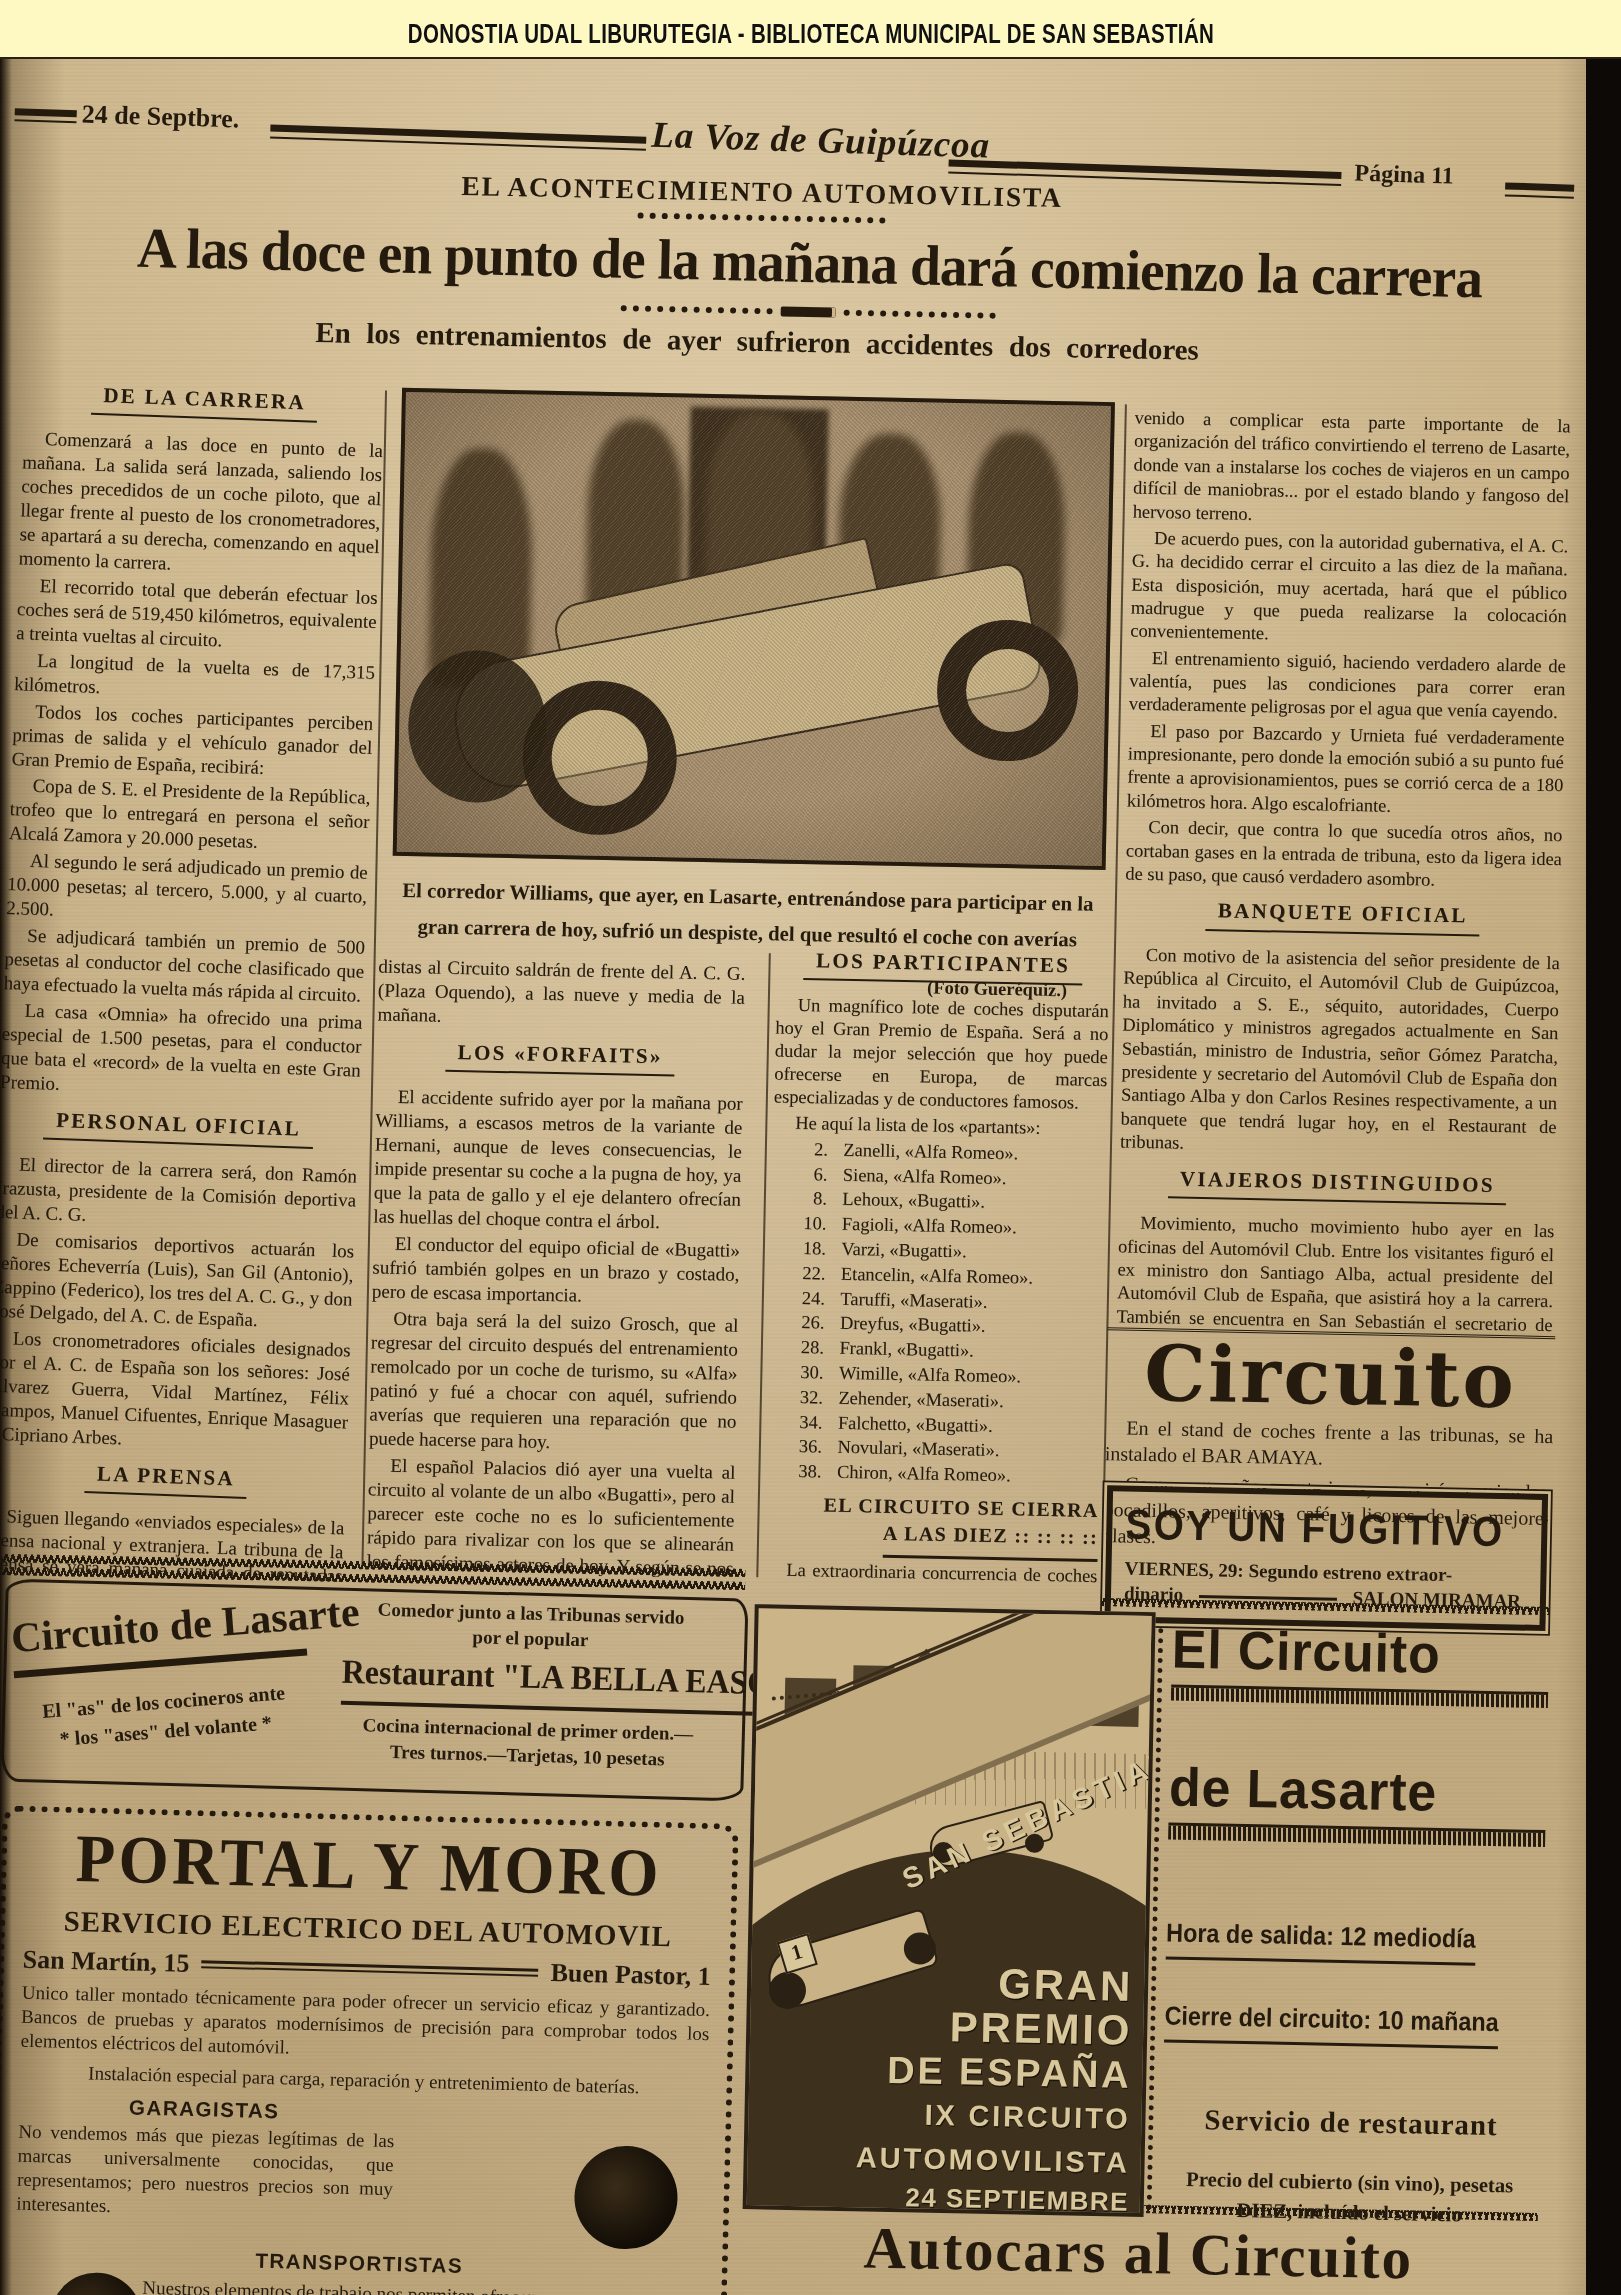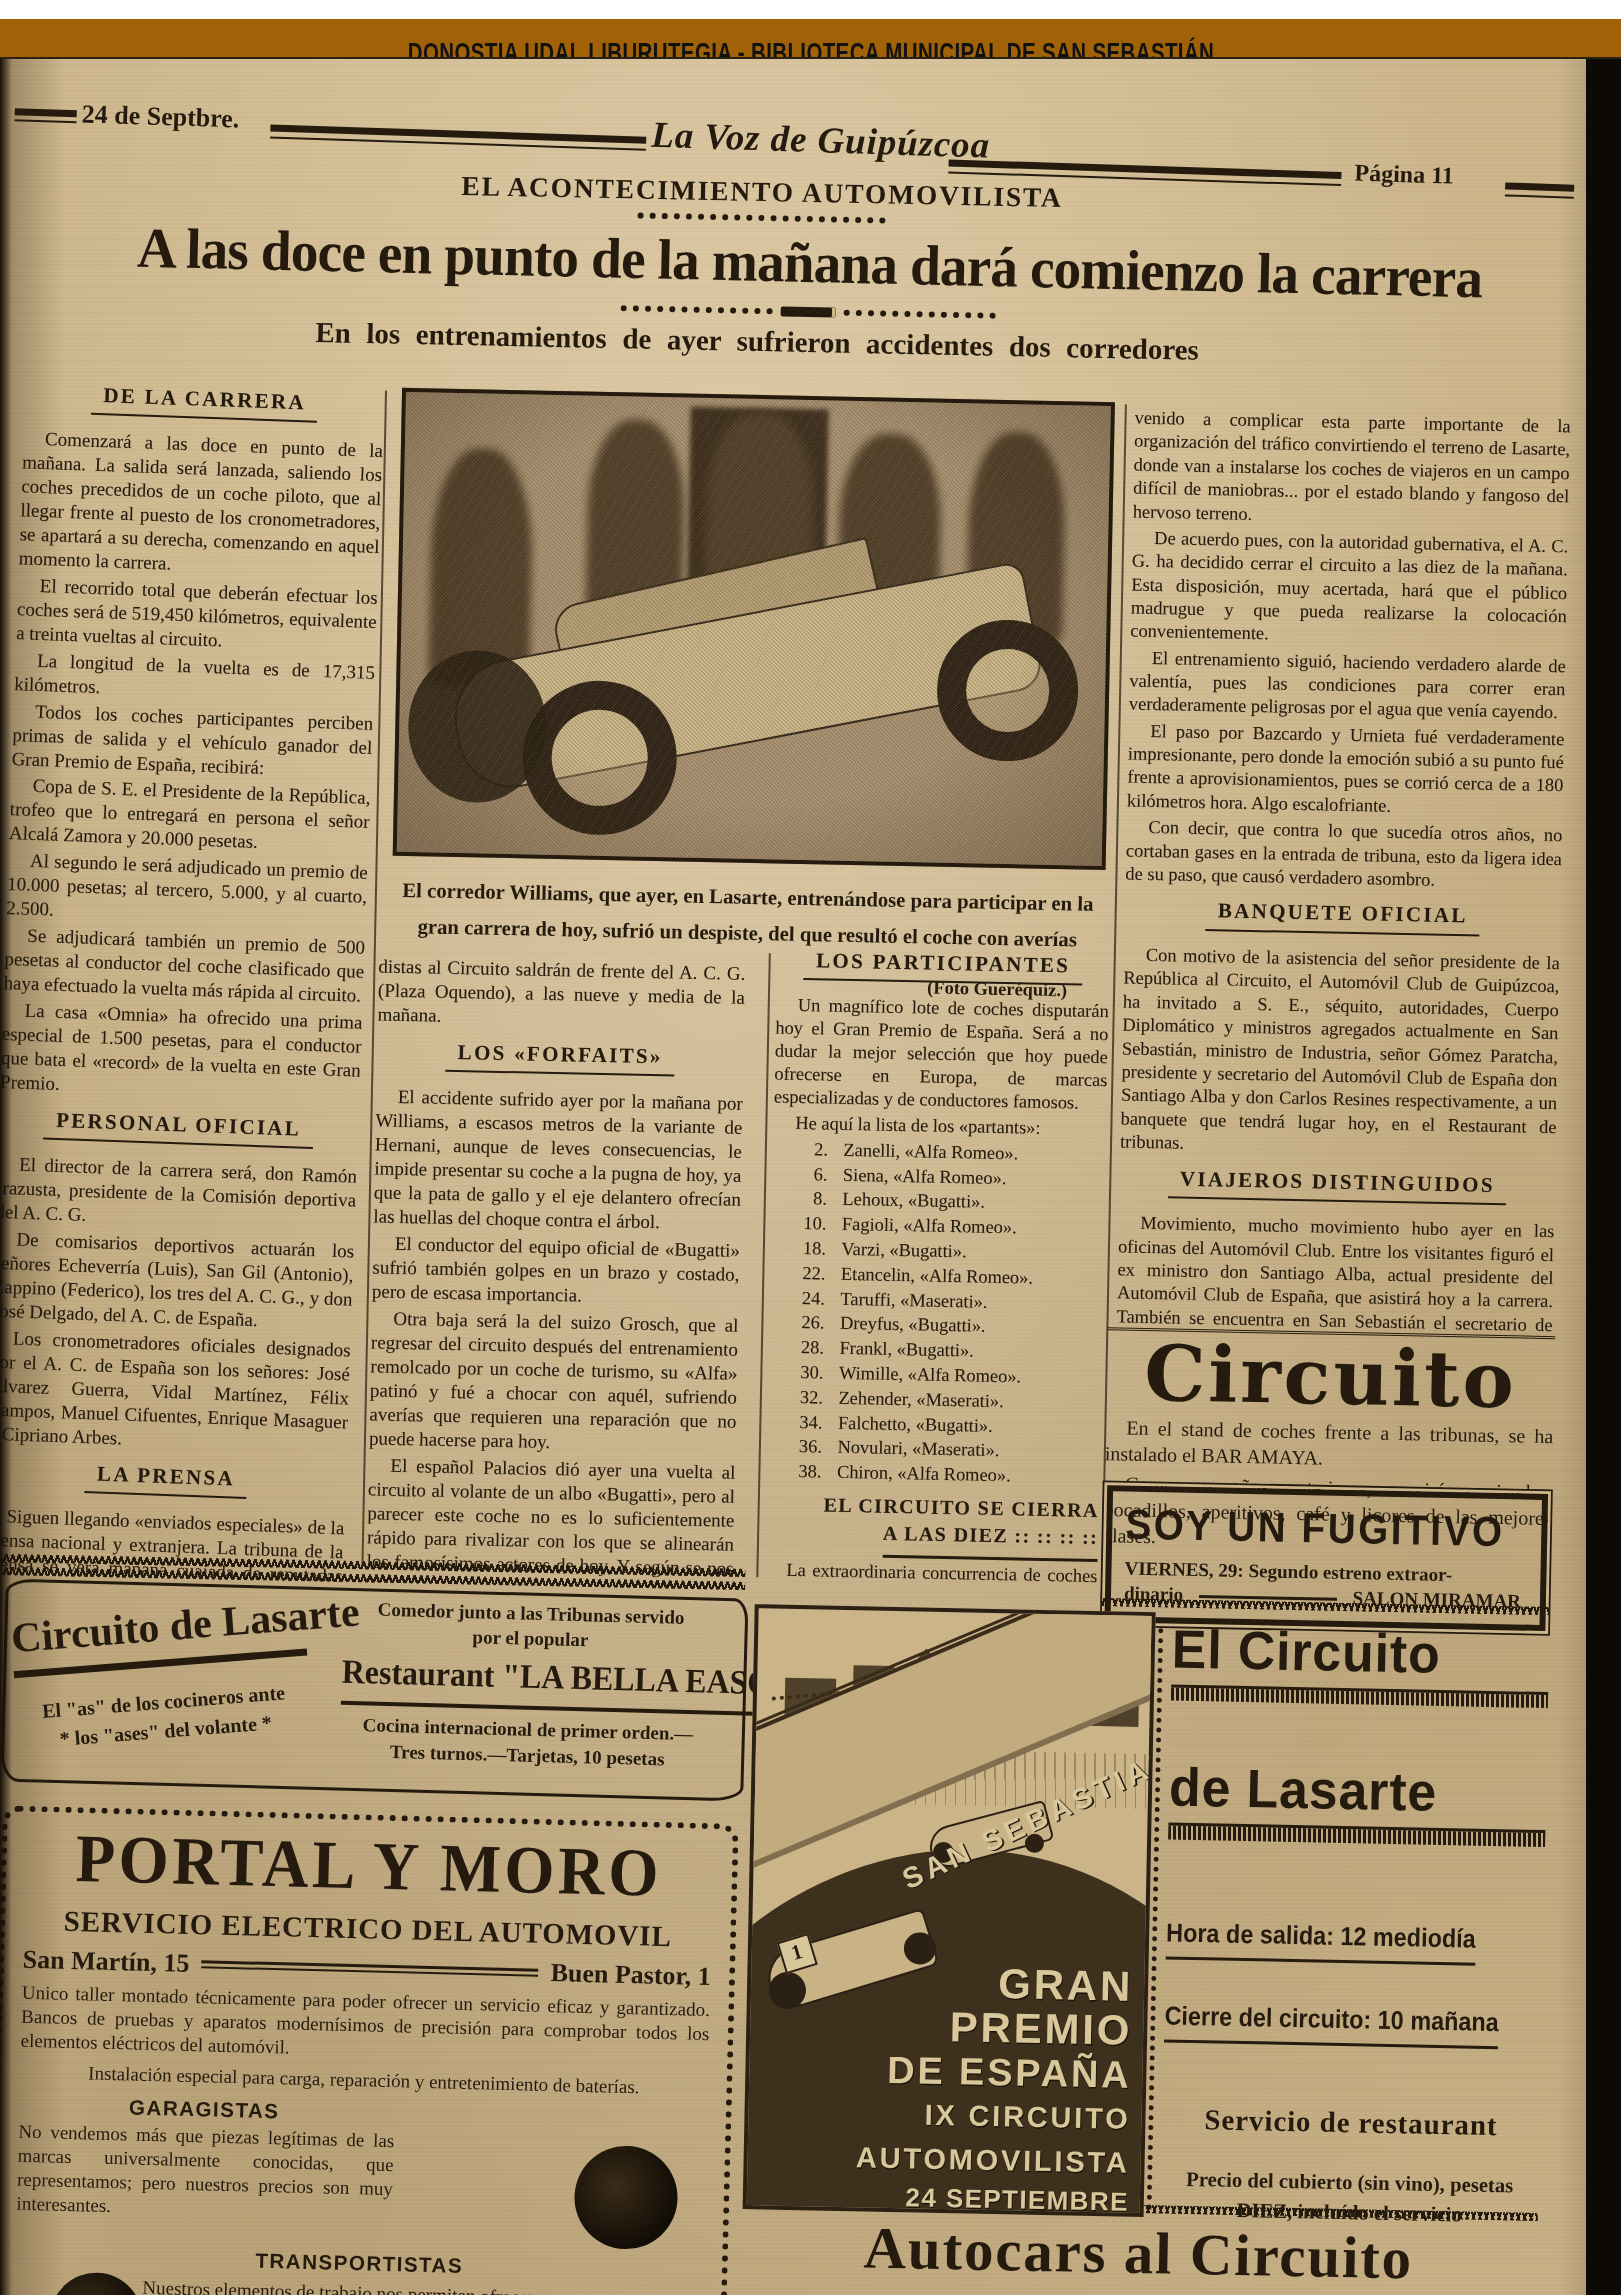--- a/index.html
+++ b/index.html
@@ -1,19 +1,19 @@
 <!DOCTYPE html>
 <html style="font-size:7.3px"><head>
 <meta charset="utf-8">
 <style>
   html,body{margin:0;padding:0;background:#ffffff;}
   #page{position:relative;width:1622px;height:2504px;overflow:hidden;background:#ffffff;
         font-family:"Liberation Serif","DejaVu Serif",serif;color:#241b0e;}
   
-  #libband{position:absolute;left:0;top:0;width:100%;height:57px;background:#a16207;margin-top:19px;}
+  #libband{position:absolute;left:0;top:0;width:100%;height:57px;background:#fef9c3;}
   #libband .t{position:absolute;left:50%;top:17.4px;transform:translateX(-50%) scaleX(.72);
     transform-origin:center;white-space:nowrap;font-family:"Liberation Sans",sans-serif;
     font-size:28.5px;font-weight:700;letter-spacing:0.5px;color:#111;}
   
   #scan{position:absolute;left:0;top:57px;right:0;bottom:0;background:#cdb68c;
     background-image:
       radial-gradient(ellipse at 45% 25%, rgba(255,246,222,.35), transparent 62%),
       radial-gradient(ellipse at 15% 85%, rgba(112,86,48,.22), transparent 60%),
       radial-gradient(ellipse at 90% 60%, rgba(120,92,52,.18), transparent 55%),
       linear-gradient(90deg, rgba(60,44,22,.38), rgba(60,44,22,0) 4%, rgba(60,44,22,0) 96%, rgba(60,44,22,.3)),

